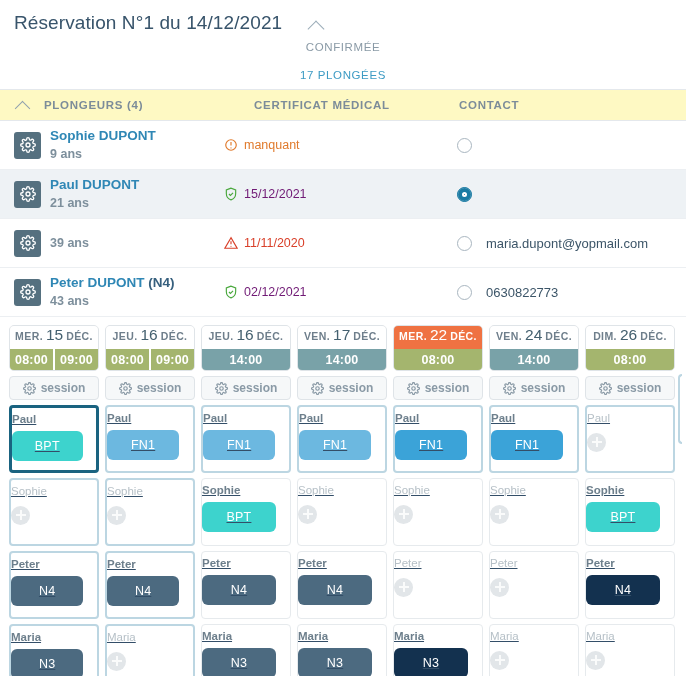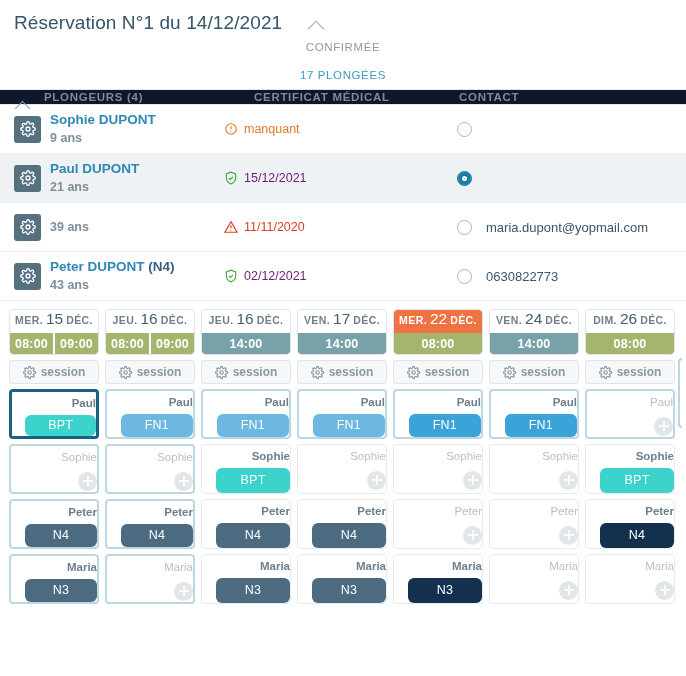--- a/index.html
+++ b/index.html
@@ -29,24 +29,24 @@
   .resa-status {
     font-size: 11.5px; letter-spacing: .6px; color: #8a9aa6; text-transform: uppercase;
   }
   .resa-dives {
     font-size: 11.5px; letter-spacing: .6px; color: #3d9bc4; text-transform: uppercase;
   }
 
   
   .divers-head {
     display: flex; align-items: center;
-    background: #0f172a;
+    background: #fef9c3;
     border-top: 1px solid #e4e8ec;
     border-bottom: 1px solid #e4e8ec;
-    height: 16px;
+    height: 32px;
     padding: 0 14px;
   }
   .collapse-ic { width: 30px; position: relative; height: 100%; }
   .collapse-ic::before {
     content: ""; position: absolute; left: 3px; top: 13px;
     width: 10px; height: 10px;
     border-left: 1.5px solid #8fa0ad; border-top: 1.5px solid #8fa0ad;
     transform: rotate(45deg);
   }
   .col-head {
@@ -130,24 +130,25 @@
   .sess-btn {
     margin-top: 5px; height: 24px;
     border: 1px solid #dfe4e8; border-radius: 4px; background: #f6f8f9;
     display: flex; align-items: center; justify-content: center; gap: 5px;
   }
   .sess-btn svg { width: 13px; height: 13px; display: block; }
   .sess-lbl { font-size: 12px; font-weight: 700; color: #8a9aa6; }
 
   
   .pcell {
-    margin-top: 5px; height: 50px;
+    margin-top: 5px; height: 68px;
     border: 1px solid #e6eaed; border-radius: 4px; background: #fff;
-    display: flex; flex-direction: column; align-items: flex-end;
+    display: flex; flex-direction: column; align-items: flex-start;
     padding-top: 5px;
+    text-decoration: underline;
   }
   .pcell.sel { border: 2px solid #bcd6e2; }
   .pcell.focus { border: 3px solid #1a6380; }
   .pname { font-size: 11.5px; font-weight: 700; color: #6d7f8c; line-height: 1.2; }
   .pname.dim { font-weight: 400; color: #b6c0c7; }
   .ptag {
     margin-top: 4px; width: 84%; height: 30px; border-radius: 6px;
     display: flex; align-items: center; justify-content: center;
     font-size: 12.5px; color: #ffffff; letter-spacing: .2px;
   }

